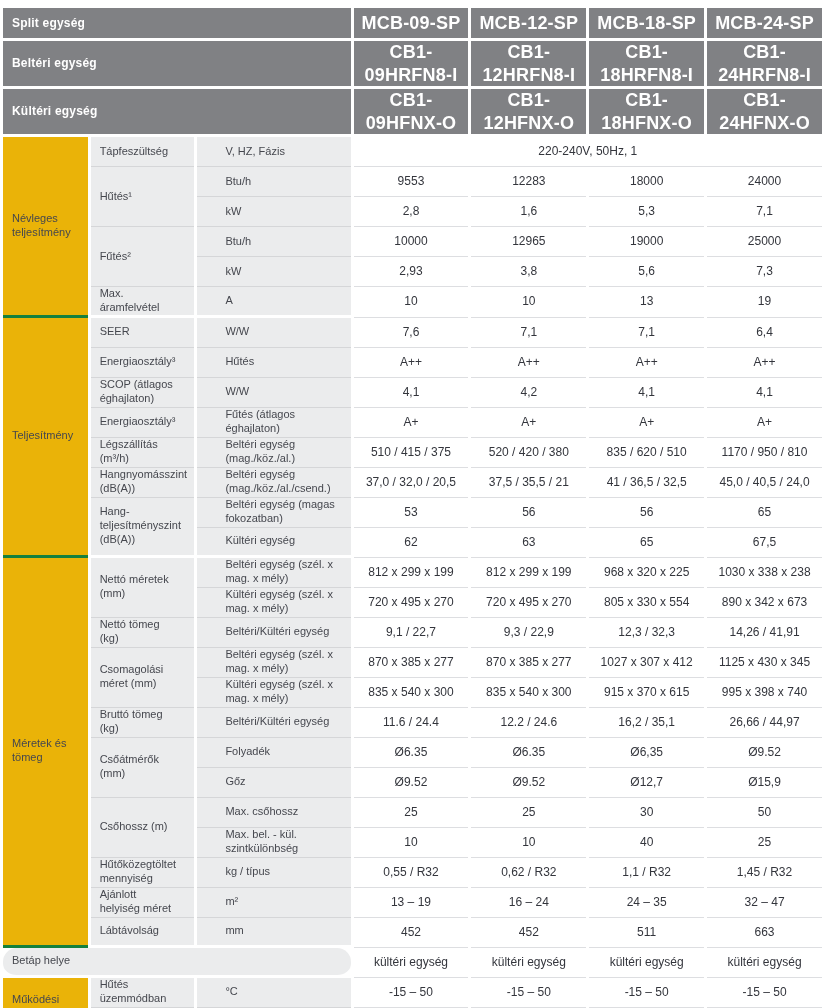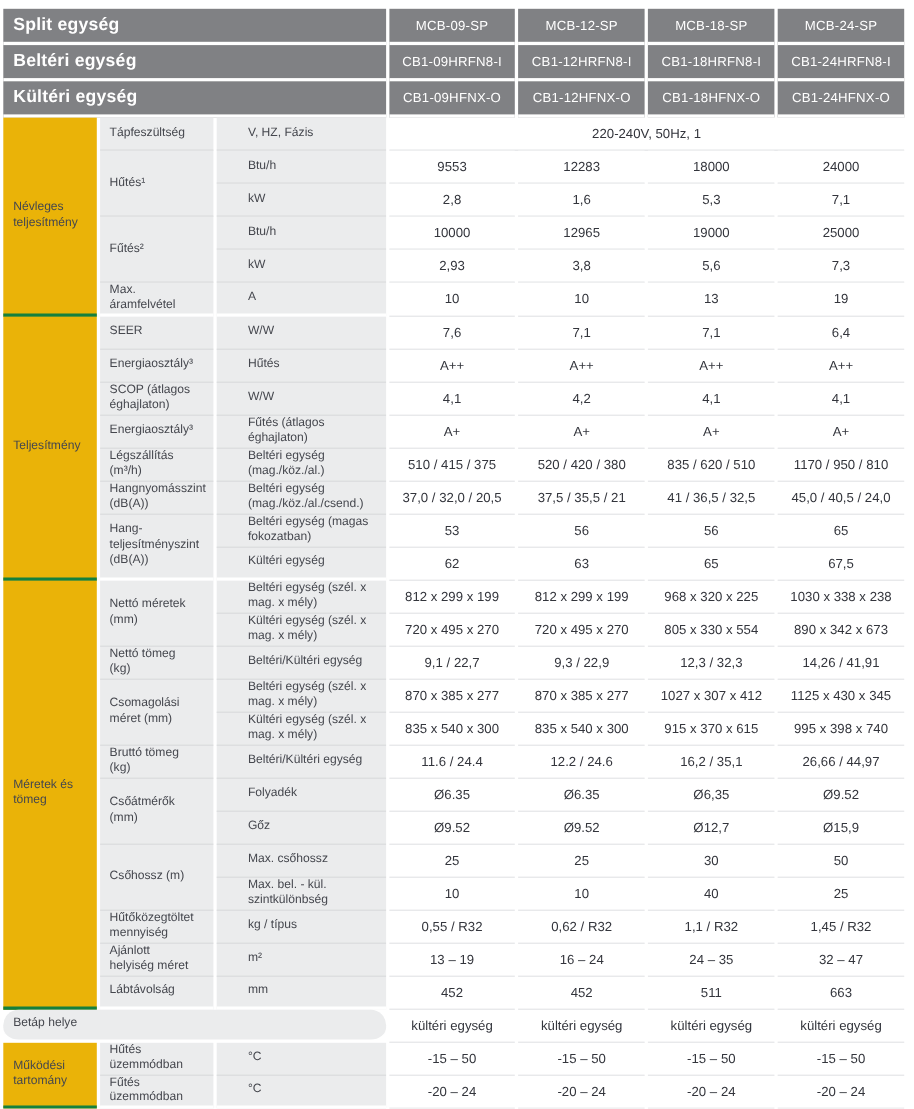--- a/index.html
+++ b/index.html
@@ -5,22 +5,22 @@
   html,body{margin:0;padding:0;background:#fff;}
   .page{width:831px;height:1008px;background:#fff;overflow:hidden;font-family:"Liberation Sans",sans-serif;}
   table.spec{border-collapse:separate;border-spacing:3px 0;table-layout:fixed;margin:8px 0 0 0;width:825px;}
   col.c-sec{width:84px}
   col.c-param{width:103px}
   col.c-unit{width:152px}
   col.c-val{width:114px}
   tr{height:30px}
   tr.hdr{height:33px}
   td{font-size:11px;color:#45474e;padding:0 6px;vertical-align:middle;line-height:1.25;overflow:hidden;}
-  td.hlabel{background:#808184;color:#ffffff;font-weight:bold;font-size:16px;padding-left:9px;border-bottom:3px solid #fff;letter-spacing:.2px;}
-  td.hmodel{background:#808184;color:#ffffff;font-weight:normal;font-size:12px;text-align:center;border-bottom:3px solid #fff;letter-spacing:.2px;}
+  td.hlabel{background:#808184;color:#ffffff;font-weight:bold;font-size:12px;padding-left:9px;border-bottom:3px solid #fff;letter-spacing:.2px;}
+  td.hmodel{background:#808184;color:#ffffff;font-weight:bold;font-size:18px;text-align:center;border-bottom:3px solid #fff;letter-spacing:.2px;}
   td.sec{background:#eab308;padding-left:9px;border-bottom:3px solid #15803d;}
   td.secfull{background:#ebeced;padding-left:9px;border-radius:14px;}
   td.p{background:#ebeced;border-bottom:1px solid #d5d6d8;padding-left:9px;padding-right:16px;}
   td.u{background:#ebeced;border-bottom:1px solid #d5d6d8;padding-left:28px;}
   td.val{background:#ffffff;border-bottom:1px solid #dddee1;text-align:center;font-size:12px;color:#33353c;padding:0 3px;}
   td.se{border-bottom:3px solid #ffffff !important;}
 </style>
 </head>
 <body>
 

